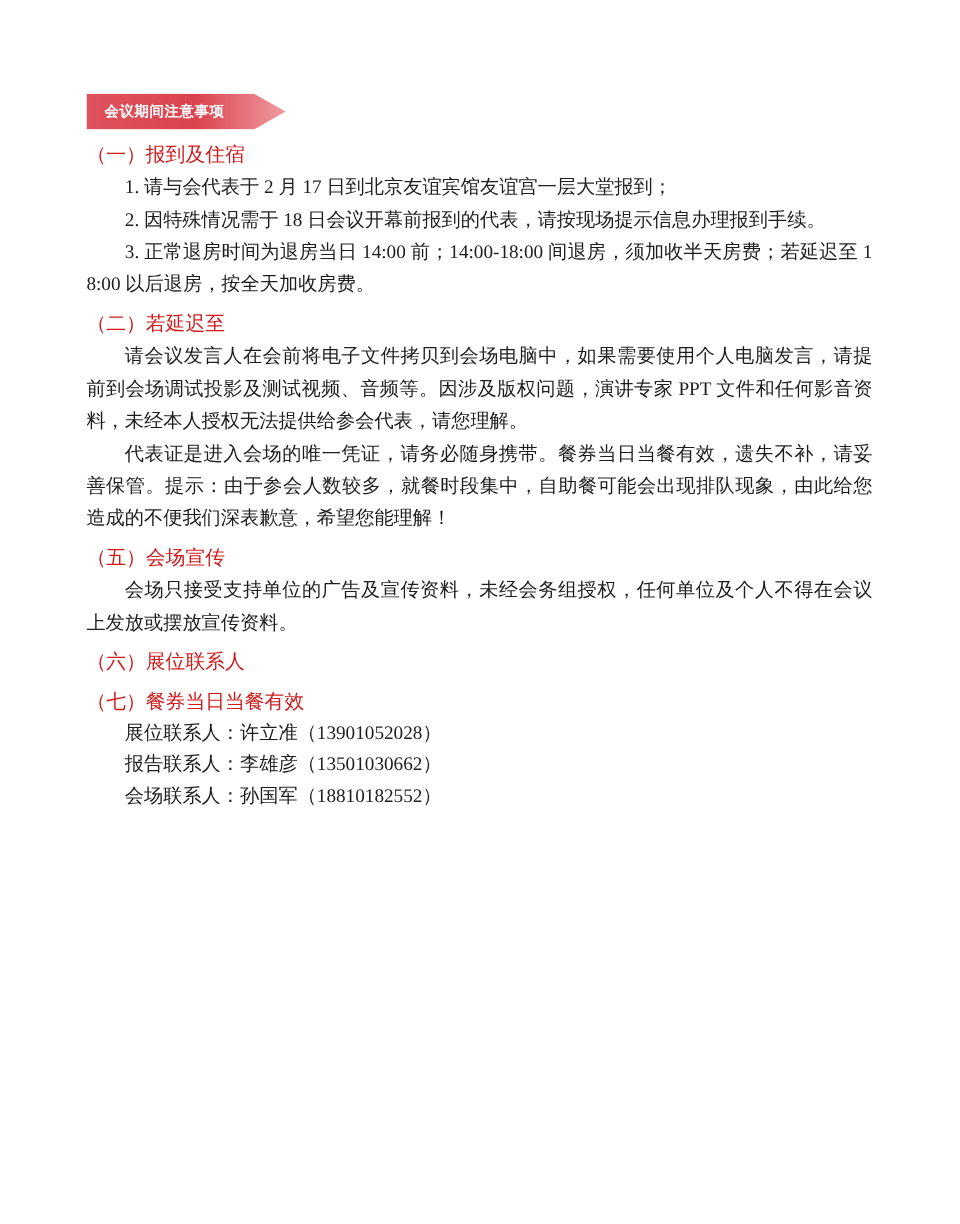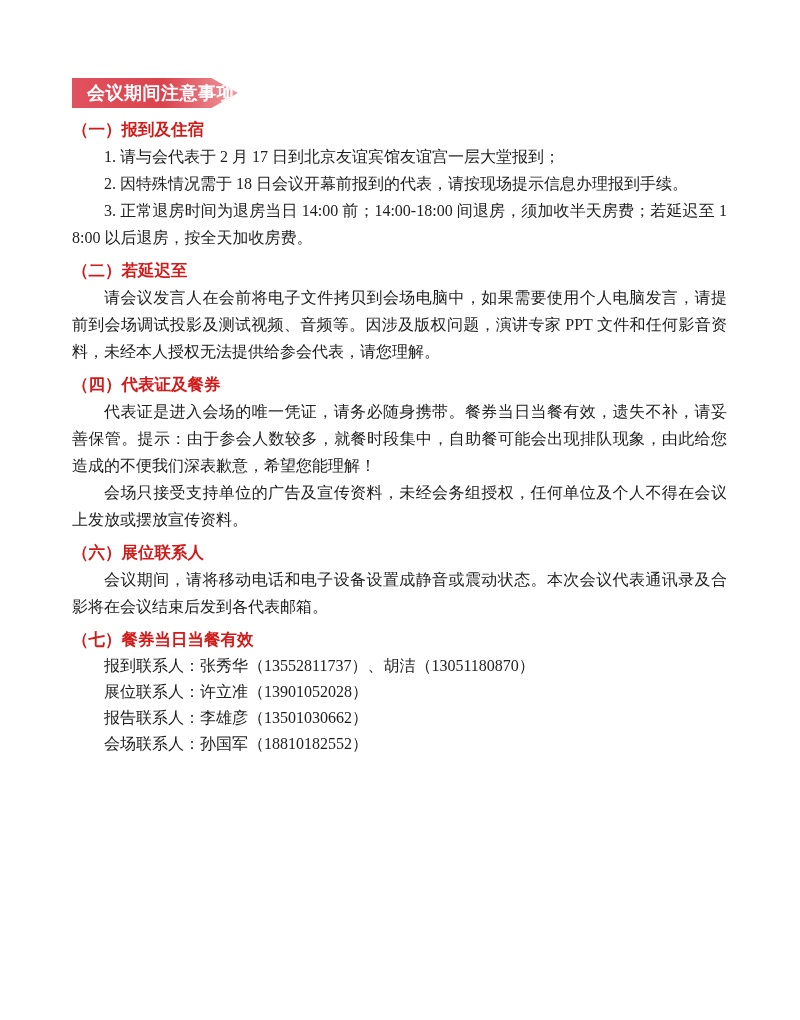--- a/index.html
+++ b/index.html
@@ -38,29 +38,29 @@
     align-items: center;
     padding-left: 15px;
     box-sizing: border-box;
     background: linear-gradient(90deg, var(--banner-g1) 0%, var(--banner-g2) 55%, var(--banner-g3) 100%);
     clip-path: polygon(0 0, 84% 0, 100% 50%, 84% 100%, 0 100%);
   }
   .banner-label {
     color: #ffffff;
     font-family: "Liberation Sans", "DejaVu Sans", sans-serif;
     font-weight: bold;
-    font-size: 18px;
+    font-size: 12px;
     letter-spacing: 0.5px;
     white-space: nowrap;
   }
   .section-title {
     margin: 6px 0 0 0;
     color: var(--heading-red);
     font-family: "Liberation Sans", "DejaVu Sans", sans-serif;
-    font-weight: bold;
+    font-weight: normal;
     font-size: 16.5px;
     line-height: 27px;
   }
   .contact-line {
     margin: 0;
     font-size: 16px;
     line-height: 26px;
     text-indent: 2em;
     white-space: nowrap;
   }
@@ -78,28 +78,26 @@
 
     <h3 class="section-title">（一）报到及住宿</h3>
     <p class="body-text">1. 请与会代表于 2 月 17 日到北京友谊宾馆友谊宫一层大堂报到；</p>
     <p class="body-text">2. 因特殊情况需于 18 日会议开幕前报到的代表，请按现场提示信息办理报到手续。</p>
     <p class="body-text">3. 正常退房时间为退房当日 14:00 前；14:00-18:00 间退房，须加收半天房费；若延迟至 18:00 以后退房，按全天加收房费。</p>
 
     <h3 class="section-title">（二）若延迟至</h3>
 
     <p class="body-text">请会议发言人在会前将电子文件拷贝到会场电脑中，如果需要使用个人电脑发言，请提前到会场调试投影及测试视频、音频等。因涉及版权问题，演讲专家 PPT 文件和任何影音资料，未经本人授权无法提供给参会代表，请您理解。</p>
 
-    <h3 class="section-title">（四）代表证及餐券</h3>
     <p class="body-text">代表证是进入会场的唯一凭证，请务必随身携带。餐券当日当餐有效，遗失不补，请妥善保管。提示：由于参会人数较多，就餐时段集中，自助餐可能会出现排队现象，由此给您造成的不便我们深表歉意，希望您能理解！</p>
 
+    <h3 class="section-title">（五）会场宣传</h3>
     <p class="body-text">会场只接受支持单位的广告及宣传资料，未经会务组授权，任何单位及个人不得在会议上发放或摆放宣传资料。</p>
 
     <h3 class="section-title">（六）展位联系人</h3>
-    <p class="body-text">会议期间，请将移动电话和电子设备设置成静音或震动状态。本次会议代表通讯录及合影将在会议结束后发到各代表邮箱。</p>
 
     <h3 class="section-title">（七）餐券当日当餐有效</h3>
-    <p class="contact-line">报到联系人：张秀华（13552811737）、胡洁（13051180870）</p>
     <p class="contact-line">展位联系人：许立准（13901052028）</p>
     <p class="contact-line">报告联系人：李雄彦（13501030662）</p>
     <p class="contact-line">会场联系人：孙国军（18810182552）</p>
 
   </div>
 </div>
 
 </body></html>

